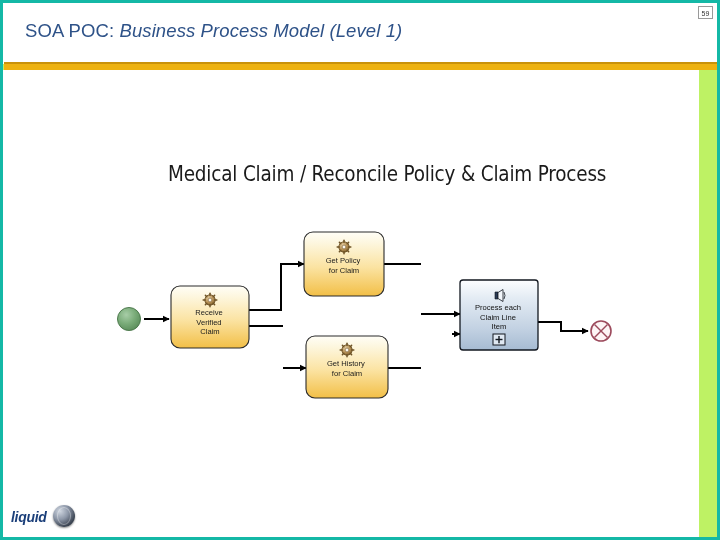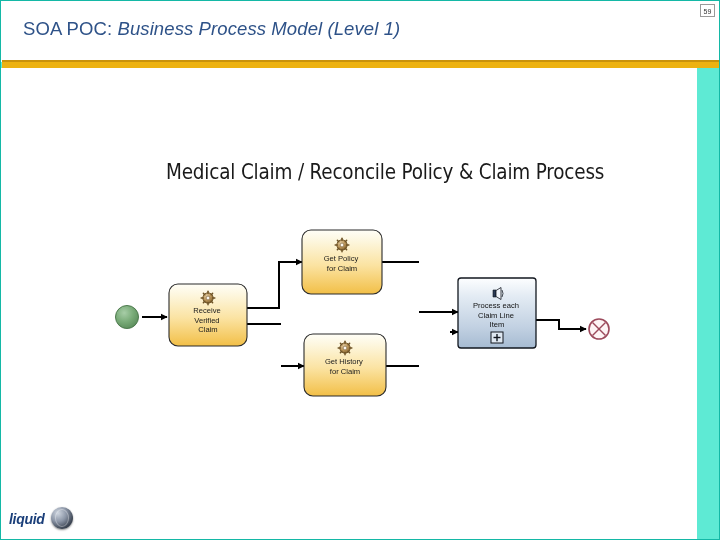--- a/index.html
+++ b/index.html
@@ -14,22 +14,22 @@
     overflow: hidden;
     position: relative;
   }
 
   
   #slide {
     position: absolute;
     left: 0; top: 0;
     width: 720px;
     height: 540px;
-    background: #5eead4;
-    border: 1px solid #14b8a6;
+    background: #bef264;
+    border: 3px solid #14b8a6;
     box-sizing: border-box;
     overflow: hidden;
   }
 
   
   #header {
     position: absolute;
     left: 0; top: 0;
     width: 720px;
     height: 61px;

